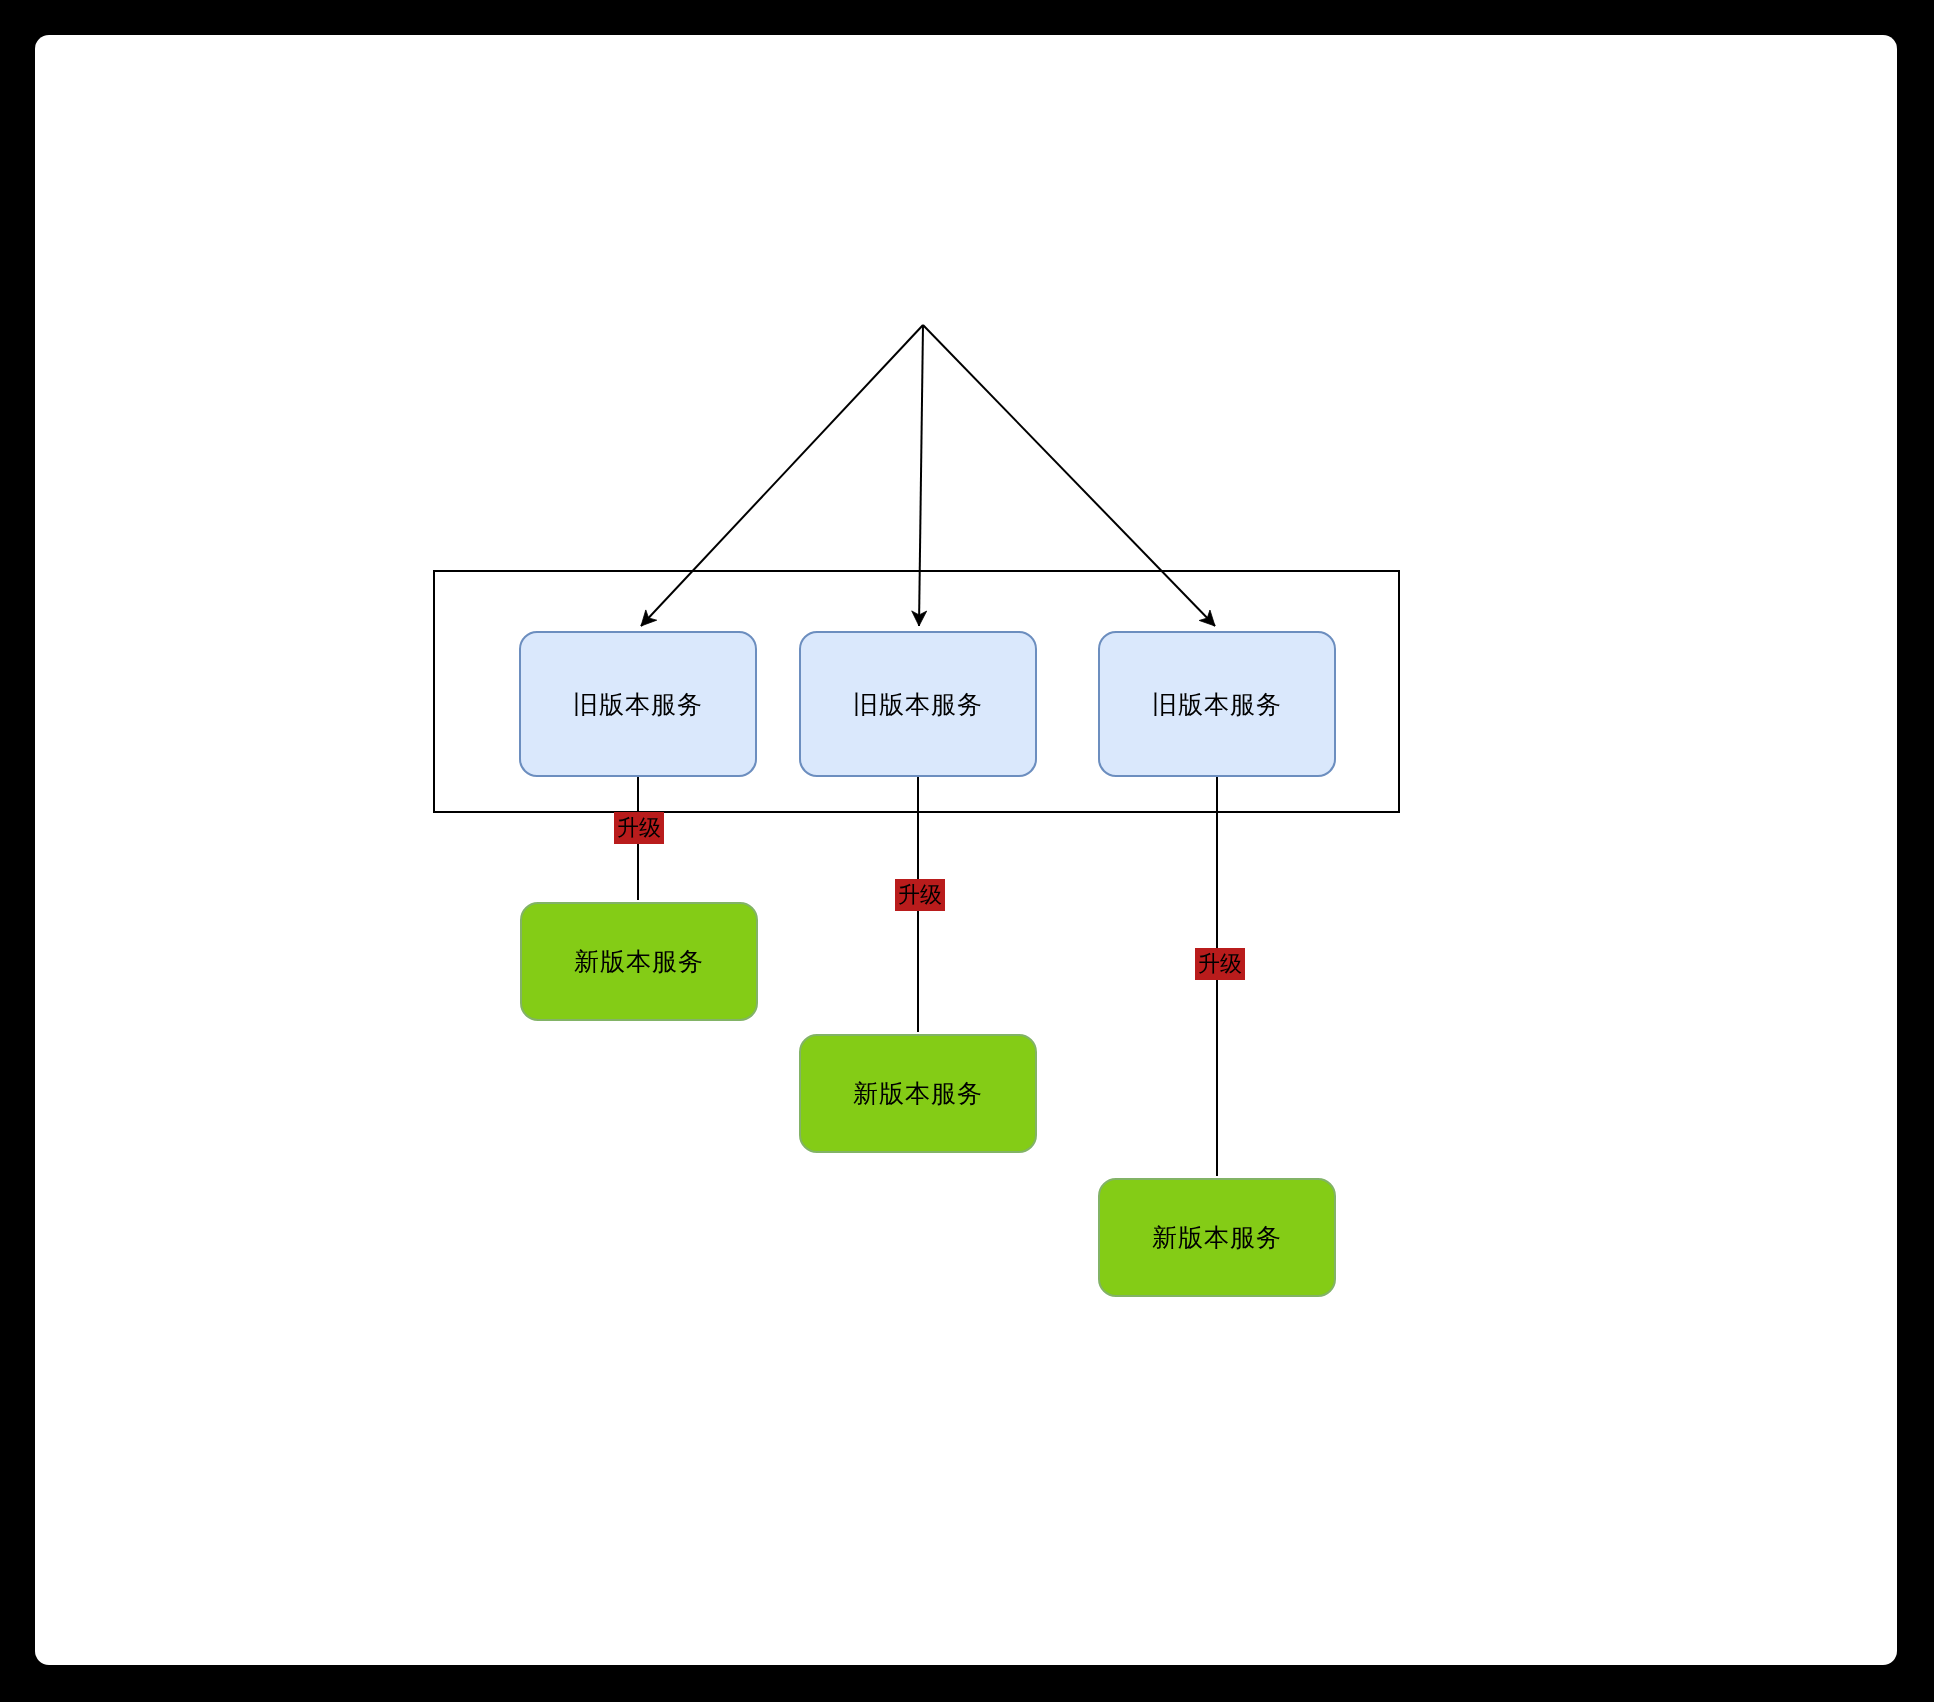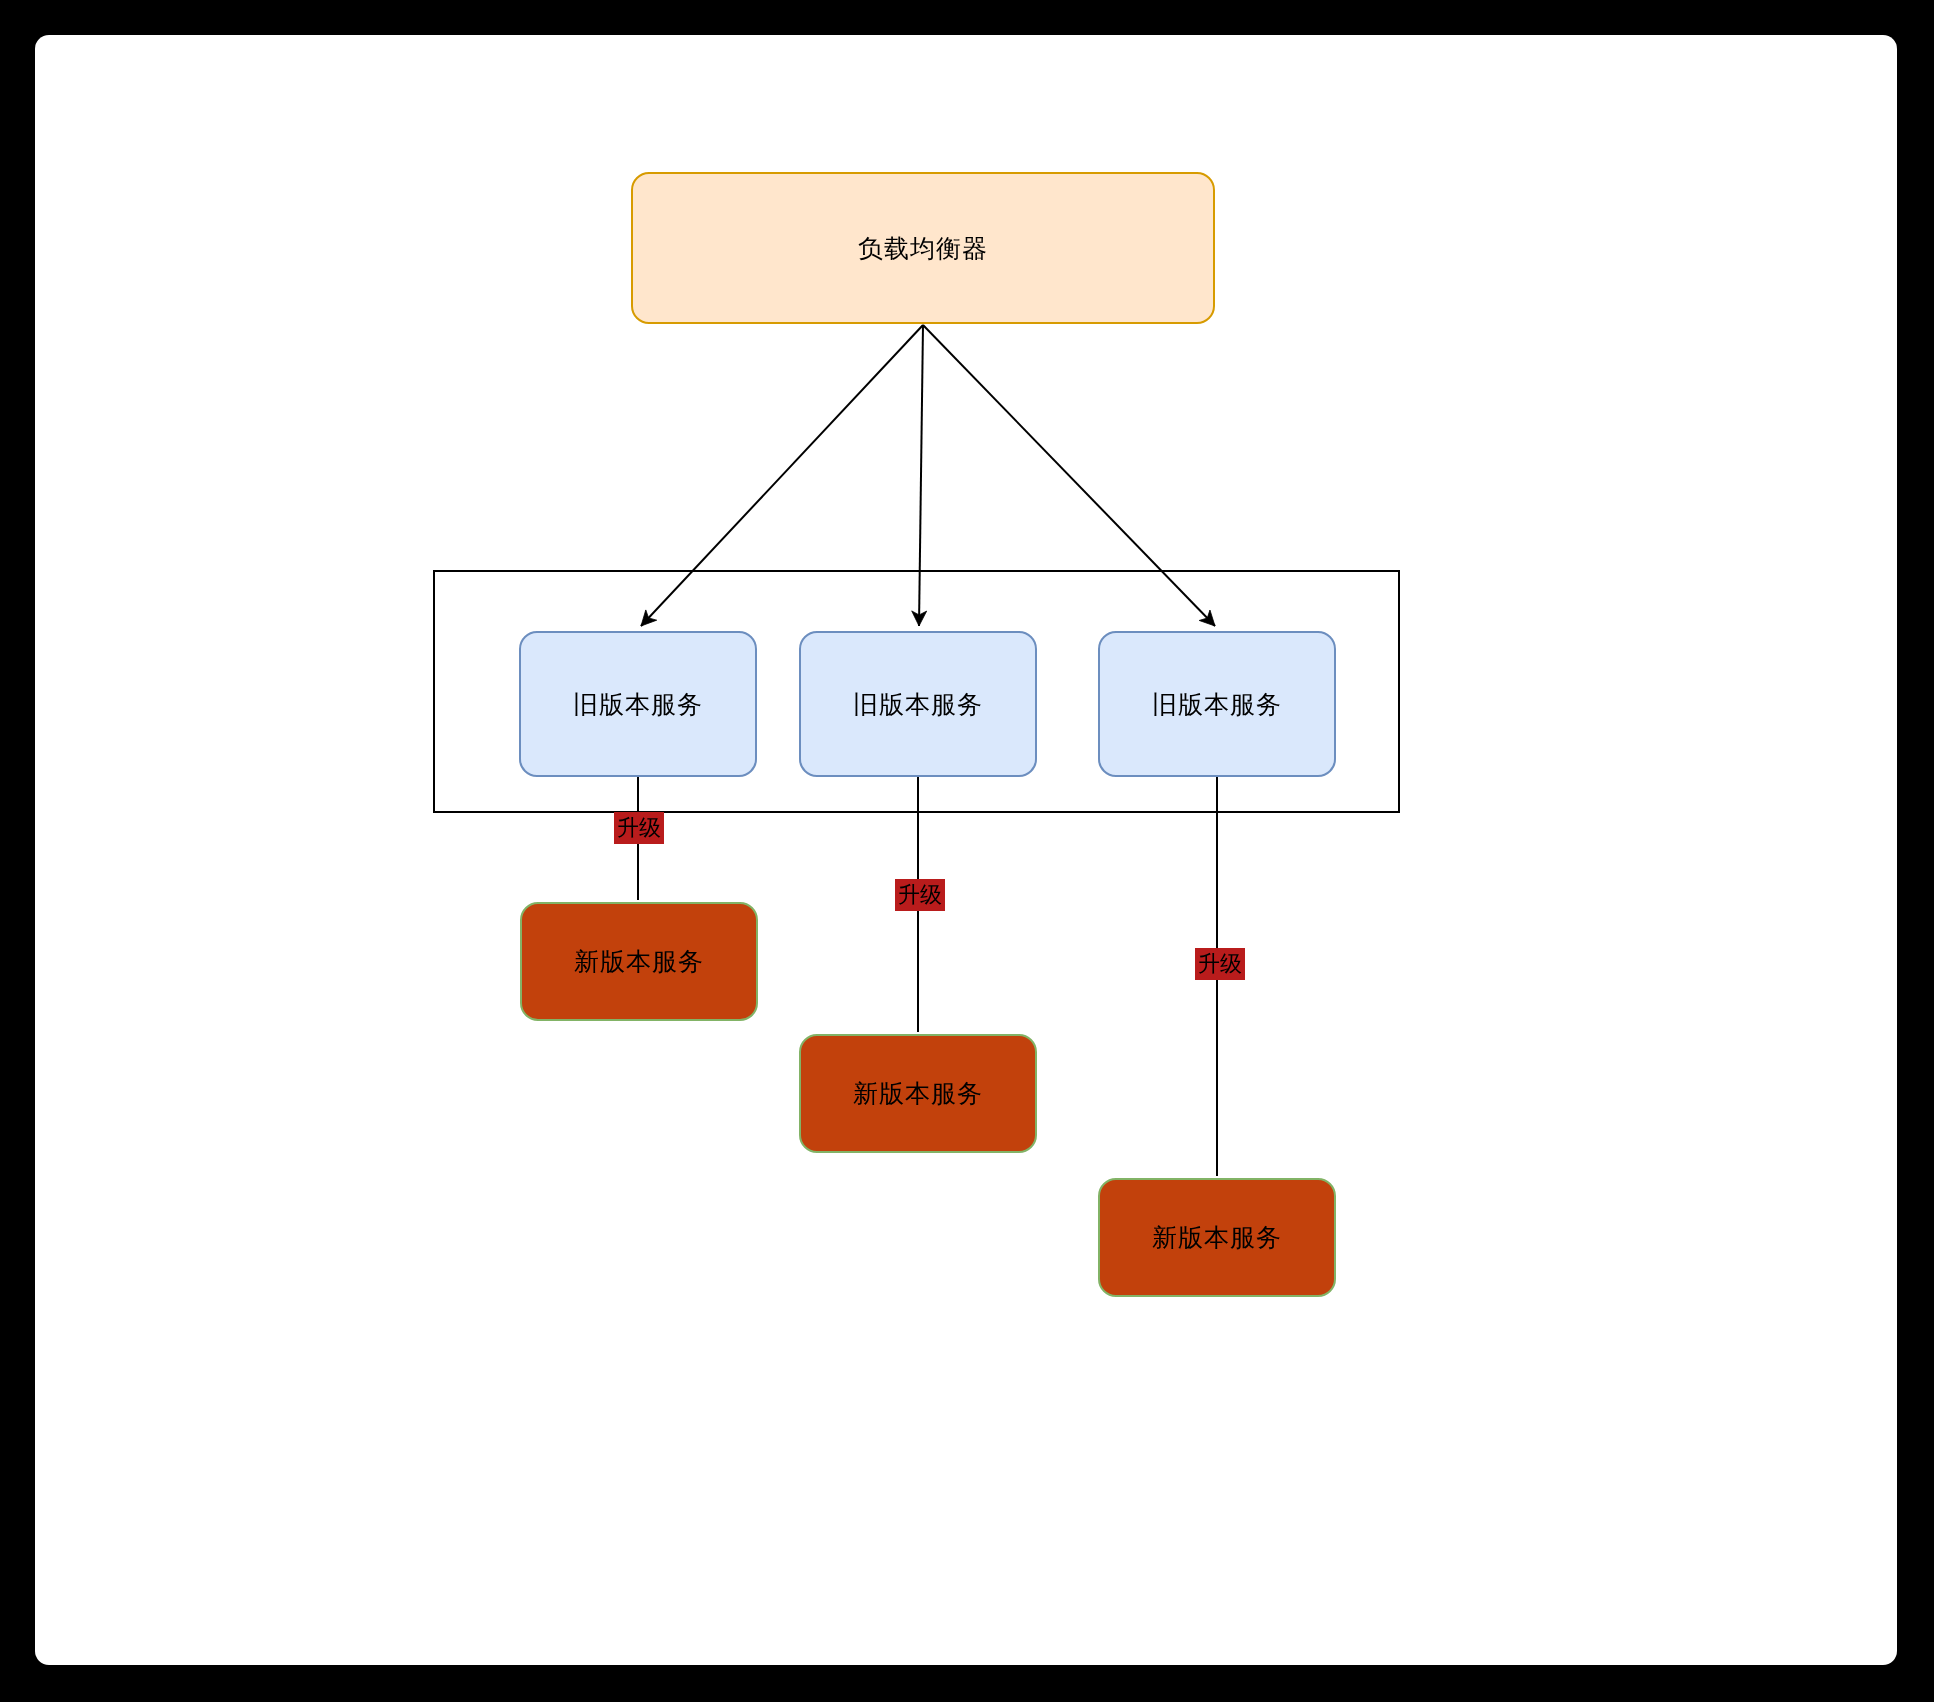--- a/index.html
+++ b/index.html
@@ -66,21 +66,21 @@
     top: 596px;
     background: #dae8fc;
     border: 2px solid #6c8ebf;
     border-radius: 18px;
   }
   .node-old-1 { left: 484px; }
   .node-old-2 { left: 764px; }
   .node-old-3 { left: 1063px; }
   .node-new {
     width: 238px; height: 119px;
-    background: #c2410c;
+    background: #84cc16;
     border: 2px solid #82b366;
     border-radius: 18px;
   }
   .node-new-1 { left: 485px; top: 867px; }
   .node-new-2 { left: 764px; top: 999px; }
   .node-new-3 { left: 1063px; top: 1143px; }
   .edge-label {
     position: absolute;
     transform: translate(-50%, -50%);
     background: #b91c1c;
@@ -122,23 +122,20 @@
       <line x1="888" y1="290" x2="884" y2="591" stroke="#000000" stroke-width="2" marker-end="url(#arrow)"></line>
       <line x1="888" y1="290" x2="1180" y2="591" stroke="#000000" stroke-width="2" marker-end="url(#arrow)"></line>
 
       <line x1="603" y1="865" x2="603" y2="720" stroke="#000000" stroke-width="2" marker-end="url(#arrow)"></line>
       <line x1="883" y1="997" x2="883" y2="720" stroke="#000000" stroke-width="2" marker-end="url(#arrow)"></line>
       <line x1="1182" y1="1141" x2="1182" y2="720" stroke="#000000" stroke-width="2" marker-end="url(#arrow)"></line>
     </svg>
 
     <div class="group-frame"></div>
 
-    <div class="node node-lb">
-      <span>负载均衡器</span>
-    </div>
 
     <div class="node node-old node-old-1">
       <span>旧版本服务</span>
     </div>
     <div class="node node-old node-old-2">
       <span>旧版本服务</span>
     </div>
     <div class="node node-old node-old-3">
       <span>旧版本服务</span>
     </div>

